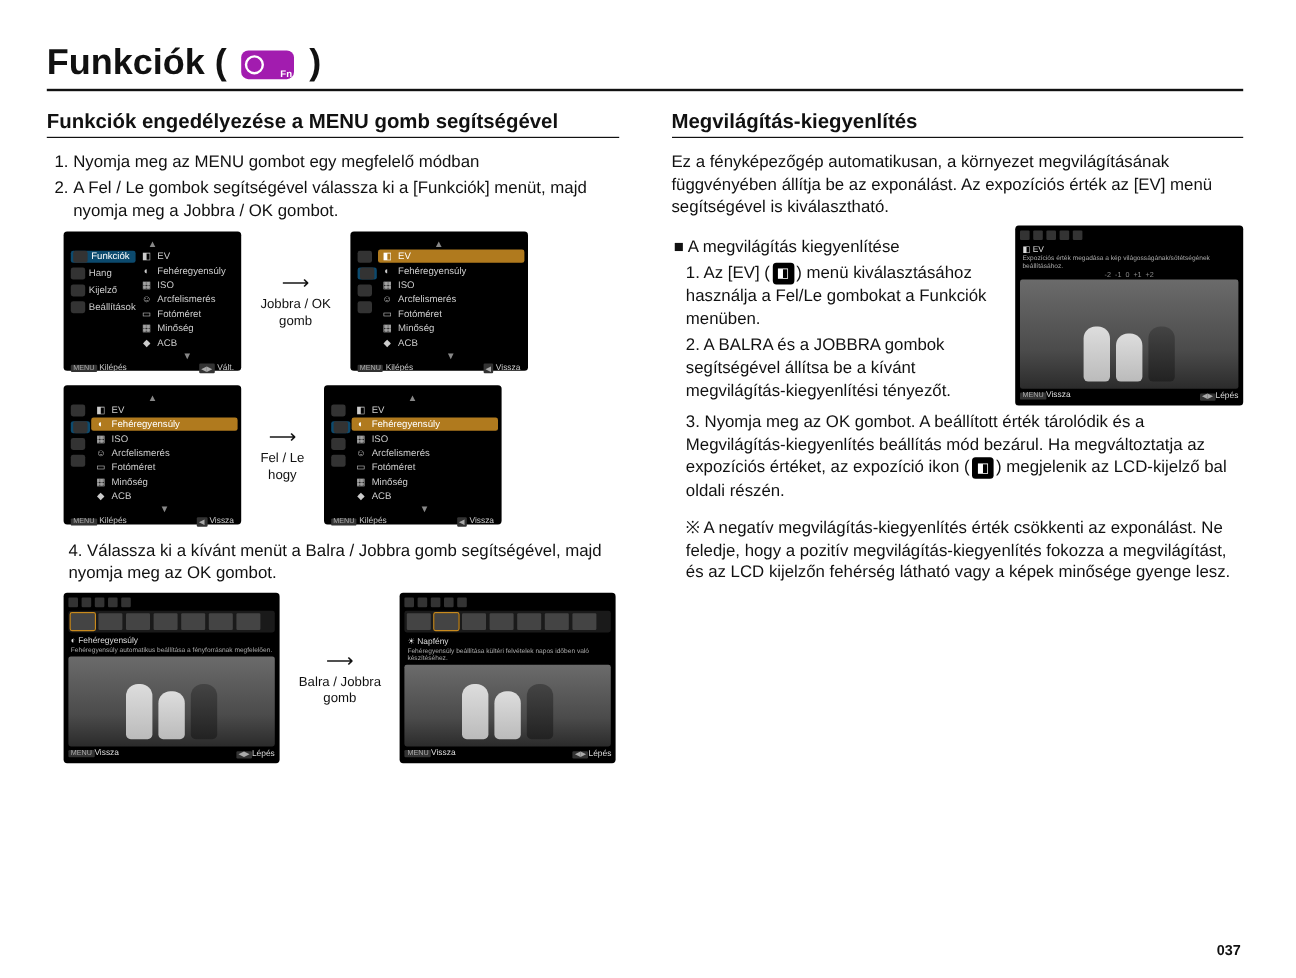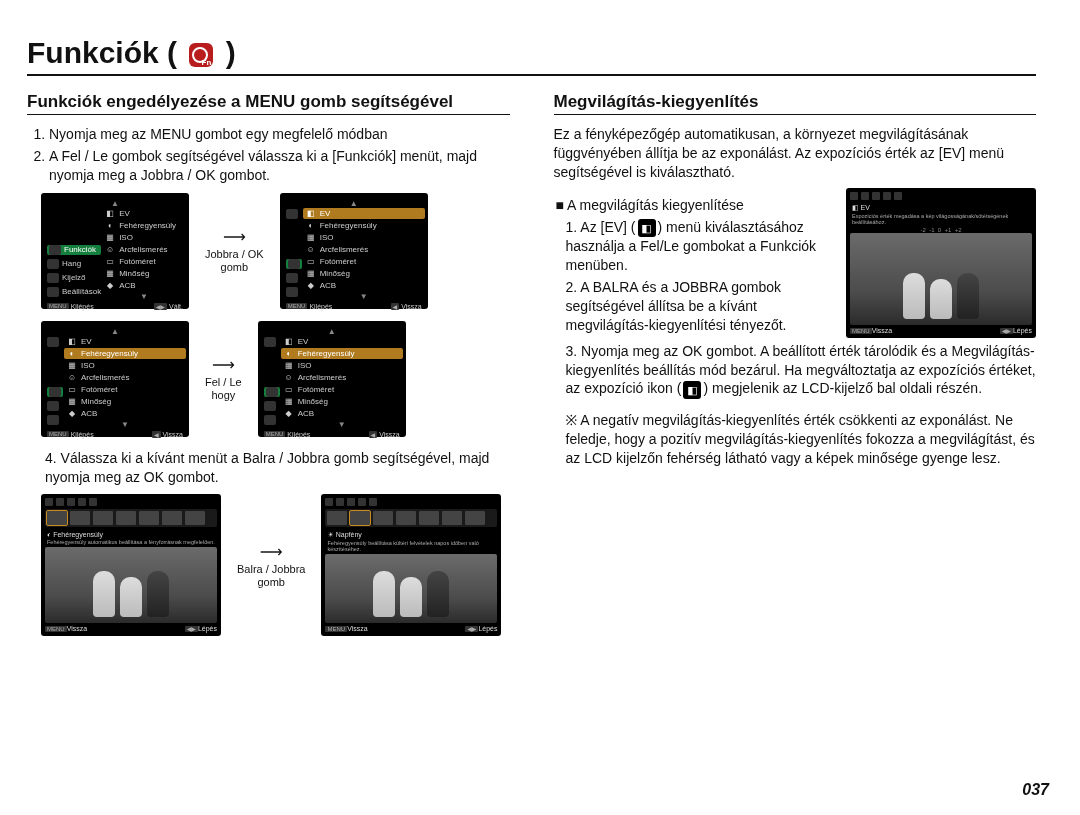--- a/index.html
+++ b/index.html
@@ -1,40 +1,40 @@
 <!DOCTYPE html>
 <html><head>
 <meta charset="utf-8">
 <style>
   html,body{margin:0;padding:0;background:#fff;font-family:Arial,Helvetica,sans-serif;color:#111;}
-  .page{width:1080px;height:815px;box-sizing:border-box;padding:36px 44px 18px 27px;position:relative;}
+  .page{width:1080px;height:815px;box-sizing:border-box;padding:36px 44px 18px 39px;position:relative;}
   .title-row{display:flex;align-items:center;}
   .title-row h1{margin:0;font-size:30px;font-weight:bold;}
-  .fn-badge{display:inline-block;width:24px;height:24px;background:#b91c1c;border-radius:6px;margin:0 4px;position:relative;vertical-align:middle;}
+  .fn-badge{display:inline-block;width:44px;height:24px;background:#a21caf;border-radius:6px;margin:0 4px;position:relative;vertical-align:middle;}
   .fn-badge .lens{position:absolute;left:3px;top:4px;width:16px;height:16px;border:2px solid #fff;border-radius:50%;box-sizing:border-box;}
   .fn-badge .fn{position:absolute;right:2px;bottom:0;font-size:8px;color:#fff;font-weight:bold;}
   .hr{border:none;border-top:2px solid #111;margin:4px 0 10px 0;}
   .cols{display:flex;gap:44px;}
   .col{flex:1 1 0;min-width:0;}
   h2{font-size:17px;font-weight:bold;margin:6px 0 2px 0;}
   .thin-hr{border:none;border-top:1.5px solid #111;margin:2px 0 10px 0;}
   p,li{font-size:14px;line-height:1.35;margin:3px 0;}
   ol{padding-left:22px;margin:4px 0 8px 0;}
   .cam-row{display:flex;align-items:center;gap:16px;margin:8px 0 12px 14px;}
   .arrow{font-size:16px;text-align:center;}
   .arrow .lbl{font-size:11px;line-height:1.2;margin-top:2px;}
   .cam-screen{background:#000;color:#ccc;font-size:8px;width:148px;height:116px;border-radius:3px;box-sizing:border-box;padding:6px 6px 4px 6px;display:flex;flex-direction:column;}
   .chev-up{color:#888;font-size:8px;text-align:center;flex:1;}
   .cam-row-line{display:flex;align-items:center;gap:4px;padding:1px 0;}
   .cam-row-line.sel{background:#b07a1e;color:#fff;border-radius:2px;padding:1px 3px;margin:0 -3px;}
   .cam-row-line .ic{width:10px;text-align:center;}
   .cam-body{display:flex;gap:4px;flex:1;}
   .cam-left{display:flex;flex-direction:column;gap:4px;padding-top:1px;}
   .cam-left .litm{display:flex;align-items:center;gap:3px;}
-  .cam-left .litm.sel{background:#15803d;color:#fff;border-radius:2px;padding:0 2px;margin-top:36px;}
+  .cam-left .litm.sel{background:#0c4a6e;color:#fff;border-radius:2px;padding:0 2px;}
   .cam-left .lic{width:12px;height:10px;background:#333;border-radius:2px;}
   .cam-right{flex:1;display:flex;flex-direction:column;gap:1px;}
   .cam-footer{display:flex;justify-content:space-between;font-size:7px;margin-top:auto;padding-top:2px;}
   .cam-footer span{display:flex;align-items:center;gap:2px;}
   .ftag{background:#333;color:#aaa;padding:0 2px;border-radius:1px;font-size:6px;}
   .chev-dn{color:#888;font-size:8px;text-align:center;}
   .photo-screen{background:#000;width:180px;height:142px;border-radius:3px;box-sizing:border-box;padding:4px;color:#ddd;font-size:7px;display:flex;flex-direction:column;}
   .photo-top{display:flex;gap:3px;margin-bottom:3px;}
   .photo-top .pic{width:8px;height:8px;background:#333;border-radius:1px;}
   .photo-strip{display:flex;gap:3px;background:#1a1a1a;padding:2px;border-radius:2px;margin-bottom:3px;}
@@ -47,21 +47,21 @@
   .person.bride{background:linear-gradient(180deg,#ddd 0%,#bbb 100%);} 
   .person.groom{background:linear-gradient(180deg,#444 0%,#222 100%);} 
   .photo-footer{display:flex;justify-content:space-between;font-size:7px;padding-top:2px;}
   .tip-box{display:flex;gap:10px;align-items:flex-start;margin:0 0 16px 0;}
   .tip-icon{width:28px;height:28px;border:2px solid #111;border-radius:4px;display:flex;align-items:center;justify-content:center;flex:0 0 auto;}
   .tip-icon svg{width:18px;height:18px;}
   .tip-text{font-size:13.5px;line-height:1.35;}
   .sq{display:inline-block;width:18px;height:18px;background:#000;color:#fff;border-radius:3px;font-size:11px;text-align:center;line-height:18px;vertical-align:middle;margin:0 2px;}
   .right-block{display:flex;gap:14px;align-items:flex-end;margin:6px 0 4px 0;}
   .right-text{flex:1;}
-  .pgnum{position:absolute;bottom:16px;right:31px;font-size:16px;font-weight:bold;font-style:italic;}
+  .pgnum{position:absolute;bottom:16px;right:46px;font-size:12px;font-weight:bold;}
 </style>
 </head>
 <body>
 
 <div class="page">
   <div class="title-row">
     <h1>
       <span>Funkciók (</span>
       <span class="fn-badge"><span class="lens"></span><span class="fn">Fn</span></span>
       <span> )</span>

